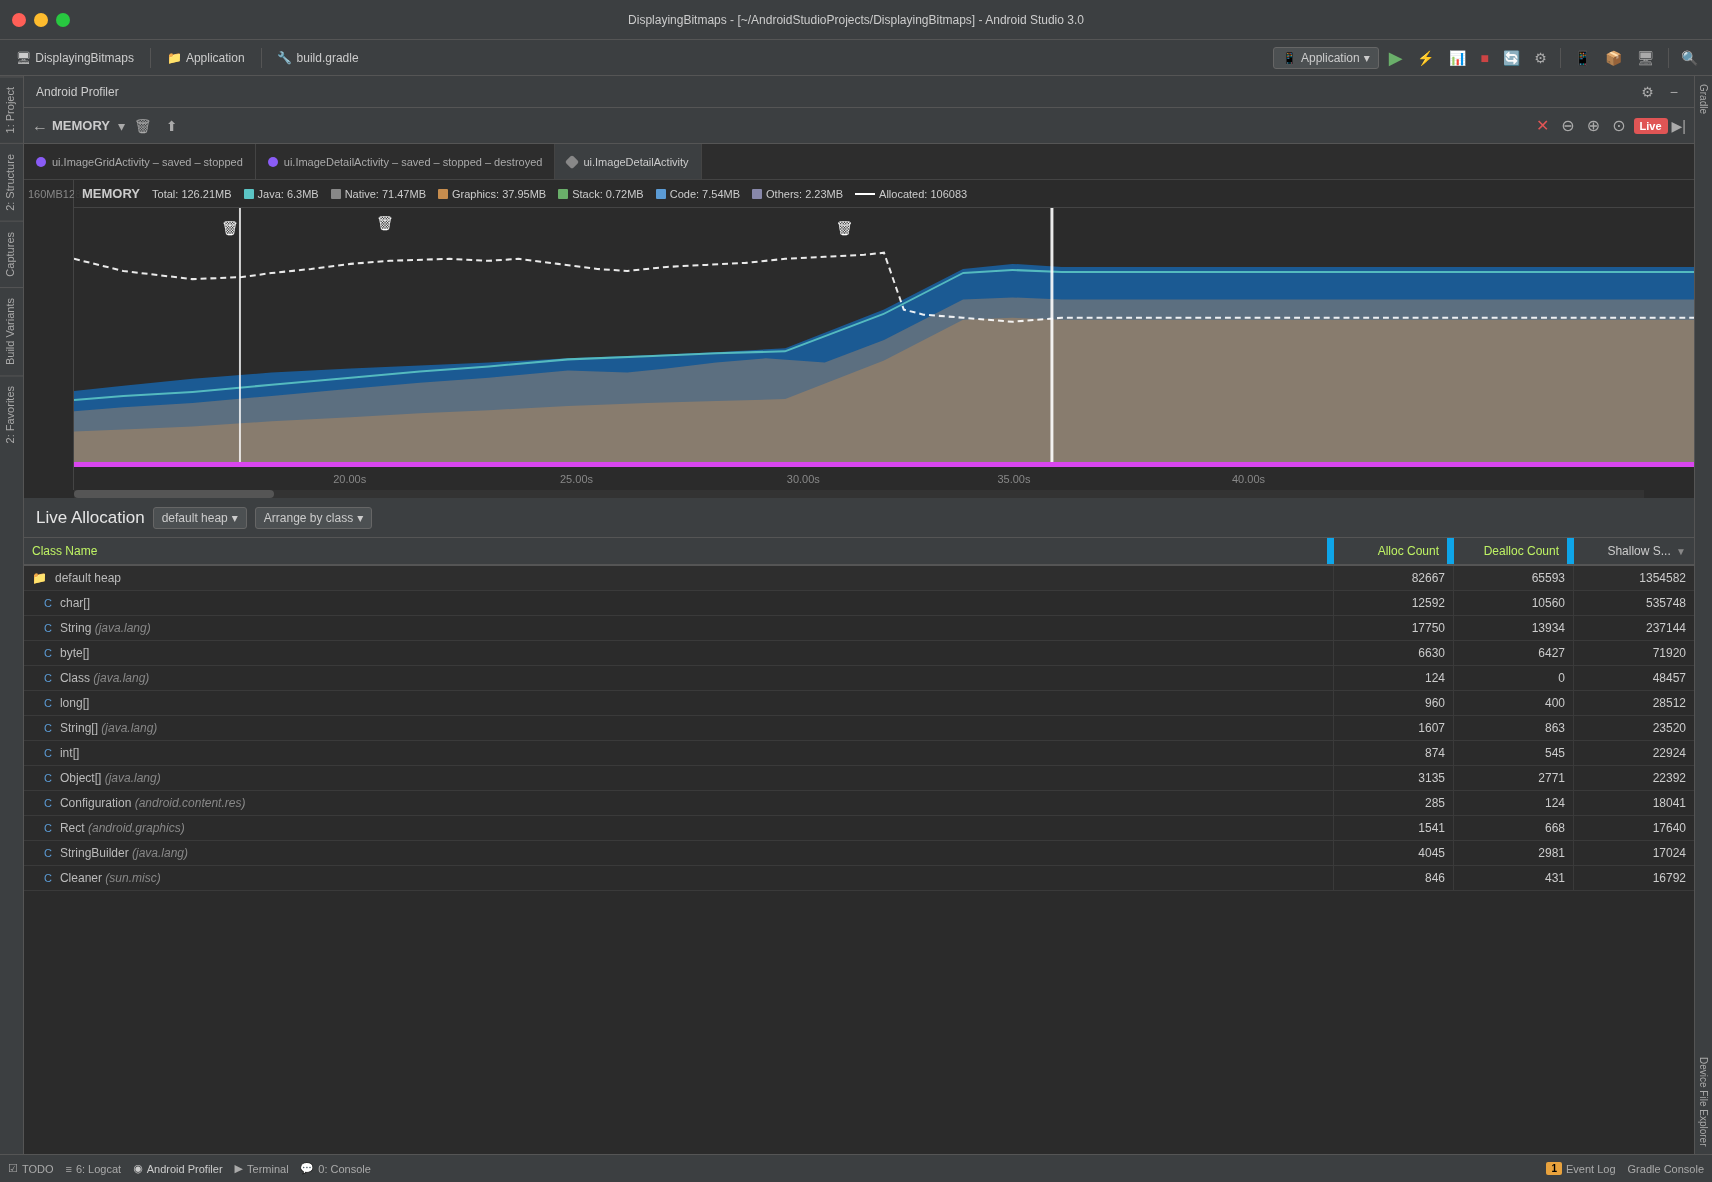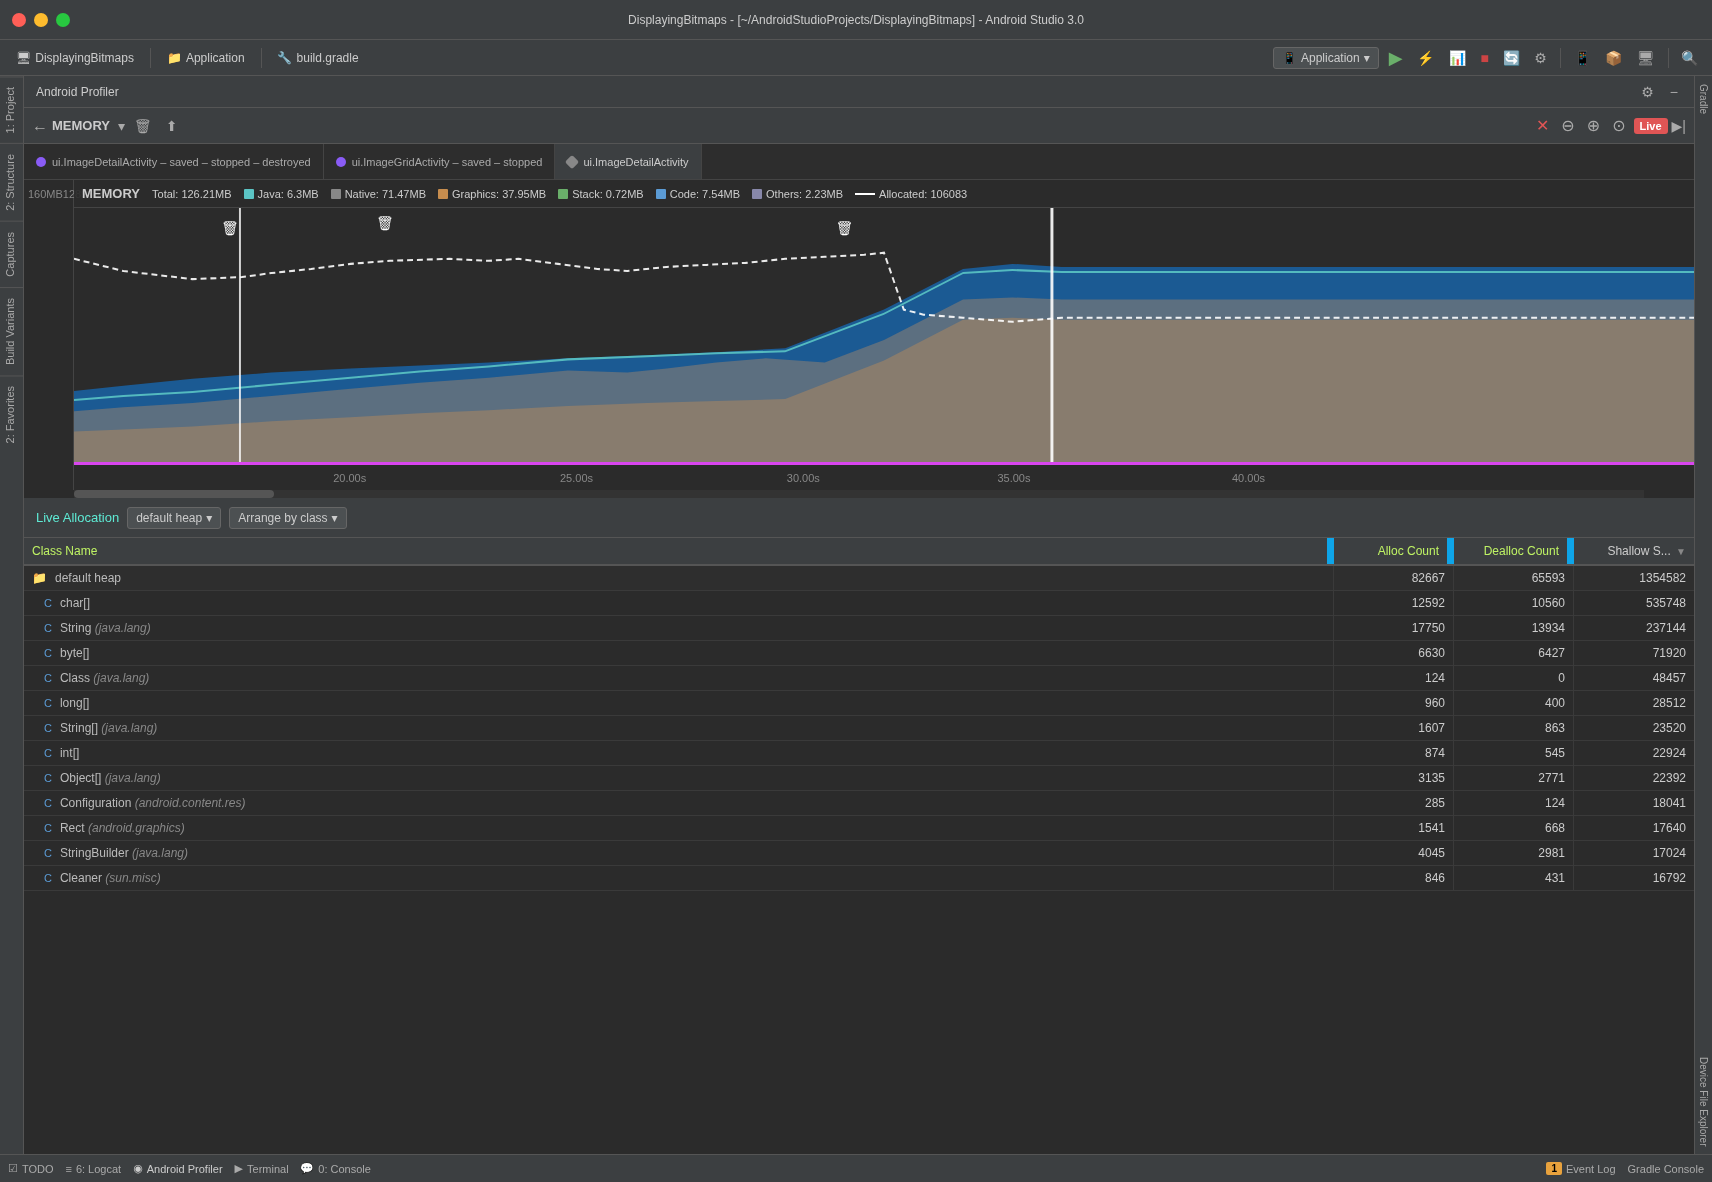--- a/index.html
+++ b/index.html
@@ -334,21 +334,21 @@
       position: absolute;
       bottom: 0;
       left: 0;
       right: 0;
       height: 28px;
       display: flex;
       align-items: center;
       padding: 0 0 0 10px;
       font-size: 11px;
       color: #888;
-      border-top: 3px solid #d946ef;
+      border-top: 5px solid #d946ef;
     }
     .time-label {
       position: absolute;
       font-size: 11px;
       color: #888;
     }
 
     
     #chart-right-axis {
       position: absolute;
@@ -394,22 +394,22 @@
     #allocation-toolbar {
       height: 40px;
       background: #3c3f41;
       display: flex;
       align-items: center;
       padding: 0 12px;
       gap: 8px;
       border-bottom: 1px solid #555;
     }
     .alloc-label {
-      color: #5eead4;
-      font-size: 13px;
+      color: #e5e5e5;
+      font-size: 17px;
       font-weight: 500;
     }
     .alloc-dropdown {
       display: flex;
       align-items: center;
       gap: 4px;
       background: #4c5052;
       border: 1px solid #666;
       border-radius: 3px;
       padding: 3px 8px;
@@ -606,25 +606,25 @@
       <button class="zoom-btn">⊖</button>
       <button class="zoom-btn">⊕</button>
       <button class="zoom-btn">⊙</button>
       <span class="live-badge">Live</span>
       <button class="live-arrow-btn">▶|</button>
     </div>
 
     <div id="session-tabs">
       <div class="session-tab">
         <div class="session-dot"></div>
-        <span>ui.ImageDetailActivity – saved – stopped – destroyed</span>
+        <span>ui.ImageGridActivity – saved – stopped</span>
       </div>
       <div class="session-tab">
         <div class="session-dot"></div>
-        <span>ui.ImageGridActivity – saved – stopped</span>
+        <span>ui.ImageDetailActivity – saved – stopped – destroyed</span>
       </div>
       <div class="session-tab active">
         <div class="session-dot diamond"></div>
         <span>ui.ImageDetailActivity</span>
       </div>
     </div>
 
     <div id="memory-chart-container">
 
       <div id="chart-left-axis">

